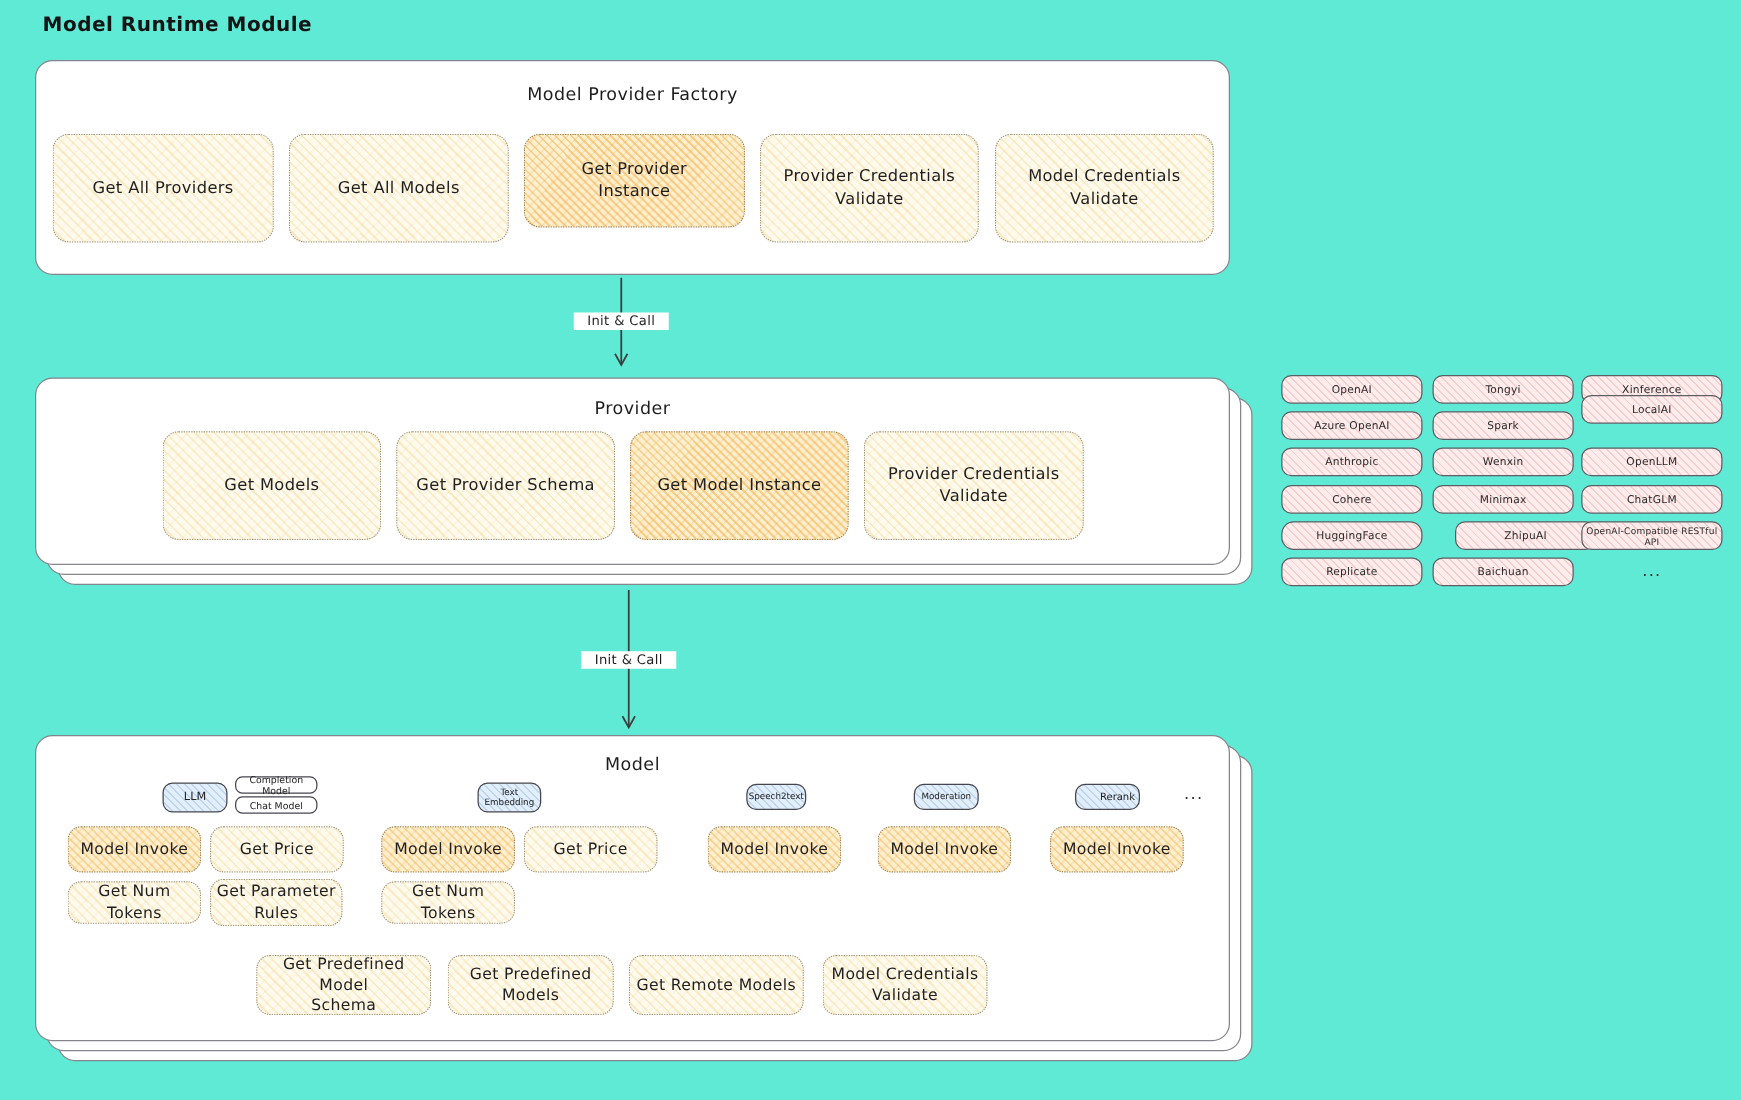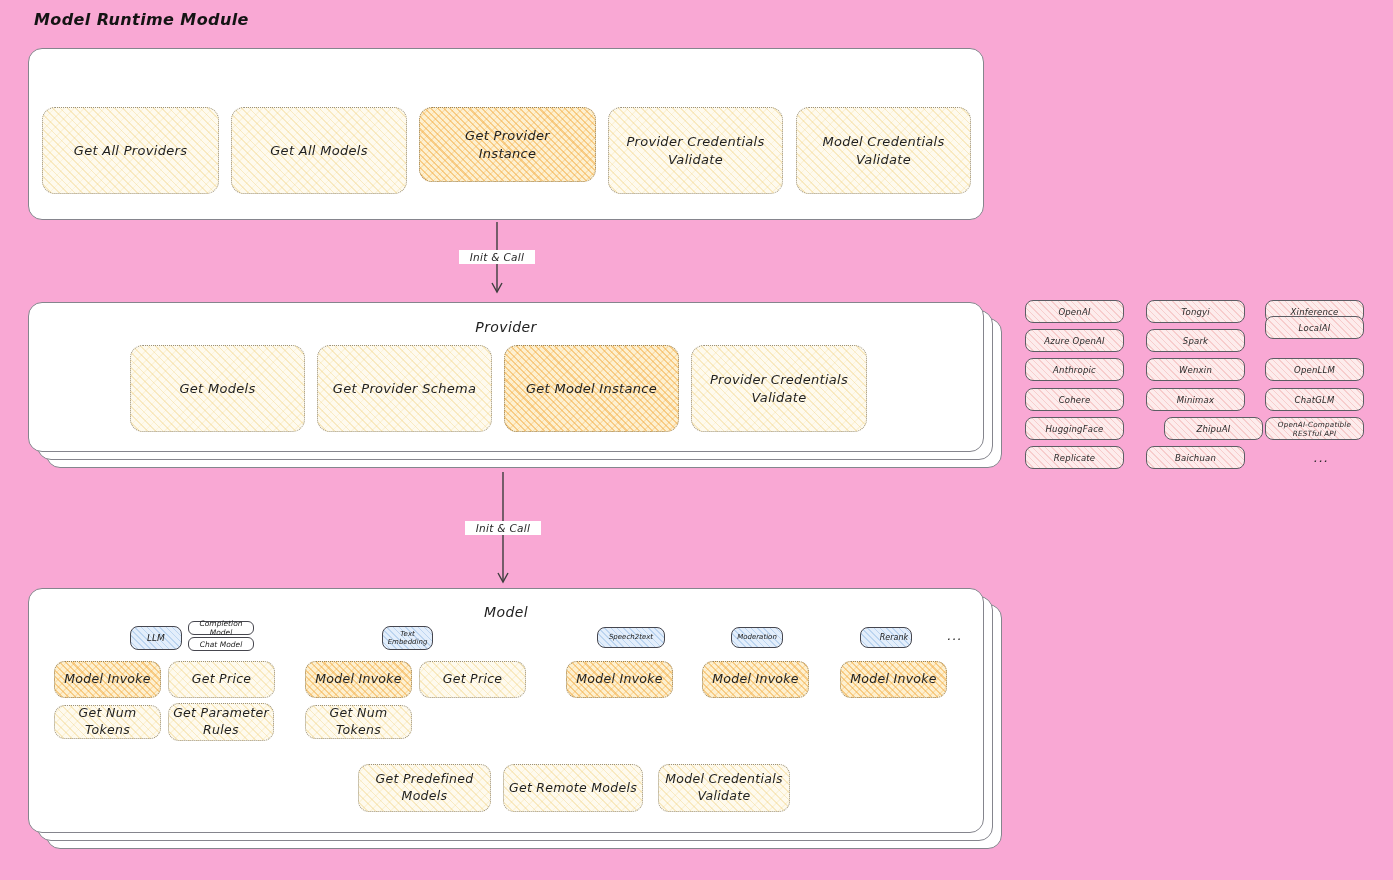--- a/index.html
+++ b/index.html
@@ -1,21 +1,20 @@
 <!DOCTYPE html>
 <html><head>
 <meta charset="utf-8">
 <style>
   * { margin:0; padding:0; box-sizing:border-box; }
   html,body { background:#ffffff; }
   .canvas {
     position:relative; width:1393px; height:880px; overflow:hidden;
-    background:#f9a8d4; color:#1f1f1f;
+    background:#5eead4; color:#1f1f1f;
     font-family:"DejaVu Sans", sans-serif;
-    font-style:italic;
   }
   .main-title {
     position:absolute; font-size:16px; font-weight:600; letter-spacing:.4px;
     color:#141414;
   }
   .container, .echo {
     position:absolute; background:#ffffff;
     border:1.5px solid #85858d; border-radius:14px;
   }
   .ctitle {
@@ -33,21 +32,21 @@
   }
   .ybox.hl {
     background-color:#fdf0d0;
     background-image:
       repeating-linear-gradient(45deg, rgba(243,168,59,.50) 0px, rgba(243,168,59,.50) 1.5px, transparent 1.5px, transparent 4.5px),
       repeating-linear-gradient(-45deg, rgba(243,168,59,.22) 0px, rgba(243,168,59,.22) 1.2px, transparent 1.2px, transparent 6px);
     border-color:#97835d;
   }
   .sbox { border-radius:11px; font-size:12.5px; }
   .pink {
-    position:absolute; width:99px; height:23px;
+    position:absolute; width:113px; height:23px;
     display:flex; align-items:center; justify-content:center; text-align:center;
     border:1.3px solid #5d5d64; border-radius:8px;
     font-size:8.5px; letter-spacing:.2px; color:#2a2a2a;
     background-color:#fdecec;
     background-image:repeating-linear-gradient(45deg, rgba(235,138,138,.32) 0px, rgba(235,138,138,.32) 1.1px, transparent 1.1px, transparent 4.6px);
   }
   .pink.fs-small { font-size:7.2px; }
   .tag {
     position:absolute; display:flex; align-items:center; justify-content:center;
     text-align:center; border:1.3px solid #46464e; border-radius:8px;
@@ -72,20 +71,21 @@
   }
 </style>
 </head>
 <body>
 
 <div class="canvas">
 
   <div class="main-title" style="left:34px; top:10px;">Model Runtime Module</div>
 
   <div class="container" style="left:28px; top:48px; width:956px; height:172px;"></div>
+  <div class="ctitle" style="left:28px; top:68px; width:956px;">Model Provider Factory</div>
 
   <div class="ybox" style="left:42px;  top:107px; width:177px; height:87px;">Get All Providers</div>
   <div class="ybox" style="left:231px; top:107px; width:176px; height:87px;">Get All Models</div>
   <div class="ybox hl" style="left:419px; top:107px; width:177px; height:75px;">Get Provider
 Instance</div>
   <div class="ybox" style="left:608px; top:107px; width:175px; height:87px;">Provider Credentials
 Validate</div>
   <div class="ybox" style="left:796px; top:107px; width:175px; height:87px;">Model Credentials
 Validate</div>
 
@@ -115,21 +115,21 @@
   <div class="pink" style="left:1265px; top:316px;">LocalAI</div>
 
   <div class="pink" style="left:1025px; top:358px;">Anthropic</div>
   <div class="pink" style="left:1146px; top:358px;">Wenxin</div>
   <div class="pink" style="left:1265px; top:358px;">OpenLLM</div>
 
   <div class="pink" style="left:1025px; top:388px;">Cohere</div>
   <div class="pink" style="left:1146px; top:388px;">Minimax</div>
   <div class="pink" style="left:1265px; top:388px;">ChatGLM</div>
 
-  <div class="pink" style="left:1025px; top:417px;">HuggingFace</div>
+  <div class="pink" style="left:1025px; top:417px;border-radius:10px;">HuggingFace</div>
   <div class="pink" style="left:1146px; top:417px;margin-left:18px;">ZhipuAI</div>
   <div class="pink fs-small" style="left:1265px; top:417px;">OpenAI-Compatible RESTful API</div>
 
   <div class="pink" style="left:1025px; top:446px;">Replicate</div>
   <div class="pink" style="left:1146px; top:446px;">Baichuan</div>
   <div class="more" style="left:1265px; top:450px; width:113px;">...</div>
 
   <svg class="arrow" style="left:495px; top:472px;" width="16" height="112" viewBox="0 0 16 112">
     <line x1="8" y1="0" x2="8" y2="109" stroke="#3d3d3d" stroke-width="1.4"></line>
     <polyline points="3,101 8,110 13,101" fill="none" stroke="#3d3d3d" stroke-width="1.4"></polyline>
@@ -139,37 +139,39 @@
   <div class="echo" style="left:46px; top:604px; width:956px; height:245px;"></div>
   <div class="echo" style="left:37px; top:596px; width:956px; height:245px;"></div>
   <div class="container" style="left:28px; top:588px; width:956px; height:245px;"></div>
   <div class="ctitle" style="left:28px; top:604px; width:956px;">Model</div>
 
   <div class="tag" style="left:130px; top:626px; width:52px; height:24px;">LLM</div>
   <div class="wtag" style="left:188px; top:621px; width:66px; height:14px;">Completion Model</div>
   <div class="wtag" style="left:188px; top:637px; width:66px; height:14px;">Chat Model</div>
   <div class="tag tiny" style="left:382px; top:626px; width:51px; height:24px;">Text
 Embedding</div>
-  <div class="tag tiny" style="left:597px; top:627px; width:68px; height:21px;">Speech2text</div>
+  <div class="tag tiny" style="left:597px; top:627px; width:48px; height:21px;">Speech2text</div>
   <div class="tag tiny" style="left:731px; top:627px; width:52px; height:21px;">Moderation</div>
   <div class="tag" style="left:860px; top:627px; width:52px; height:21px; font-size:8px;padding-left:16px;">Rerank</div>
   <div class="more" style="left:940px; top:628px; width:30px;">...</div>
 
   <div class="ybox sbox hl" style="left:54px;  top:661px; width:107px; height:37px;">Model Invoke</div>
   <div class="ybox sbox" style="left:168px; top:661px; width:107px; height:37px;">Get Price</div>
   <div class="ybox sbox hl" style="left:305px; top:661px; width:107px; height:37px;">Model Invoke</div>
   <div class="ybox sbox" style="left:419px; top:661px; width:107px; height:37px;">Get Price</div>
   <div class="ybox sbox hl" style="left:566px; top:661px; width:107px; height:37px;">Model Invoke</div>
   <div class="ybox sbox hl" style="left:702px; top:661px; width:107px; height:37px;">Model Invoke</div>
   <div class="ybox sbox hl" style="left:840px; top:661px; width:107px; height:37px;">Model Invoke</div>
 
   <div class="ybox sbox" style="left:54px;  top:705px; width:107px; height:34px;">Get Num Tokens</div>
   <div class="ybox sbox" style="left:168px; top:703px; width:106px; height:38px;">Get Parameter
 Rules</div>
   <div class="ybox sbox" style="left:305px; top:705px; width:107px; height:34px;">Get Num Tokens</div>
 
+  <div class="ybox sbox" style="left:205px; top:764px; width:140px; height:48px;">Get Predefined Model
+Schema</div>
   <div class="ybox sbox" style="left:358px; top:764px; width:133px; height:48px;">Get Predefined
 Models</div>
   <div class="ybox sbox" style="left:503px; top:764px; width:140px; height:48px;">Get Remote Models</div>
   <div class="ybox sbox" style="left:658px; top:764px; width:132px; height:48px;">Model Credentials
 Validate</div>
 
 </div>
 
 </body></html>

